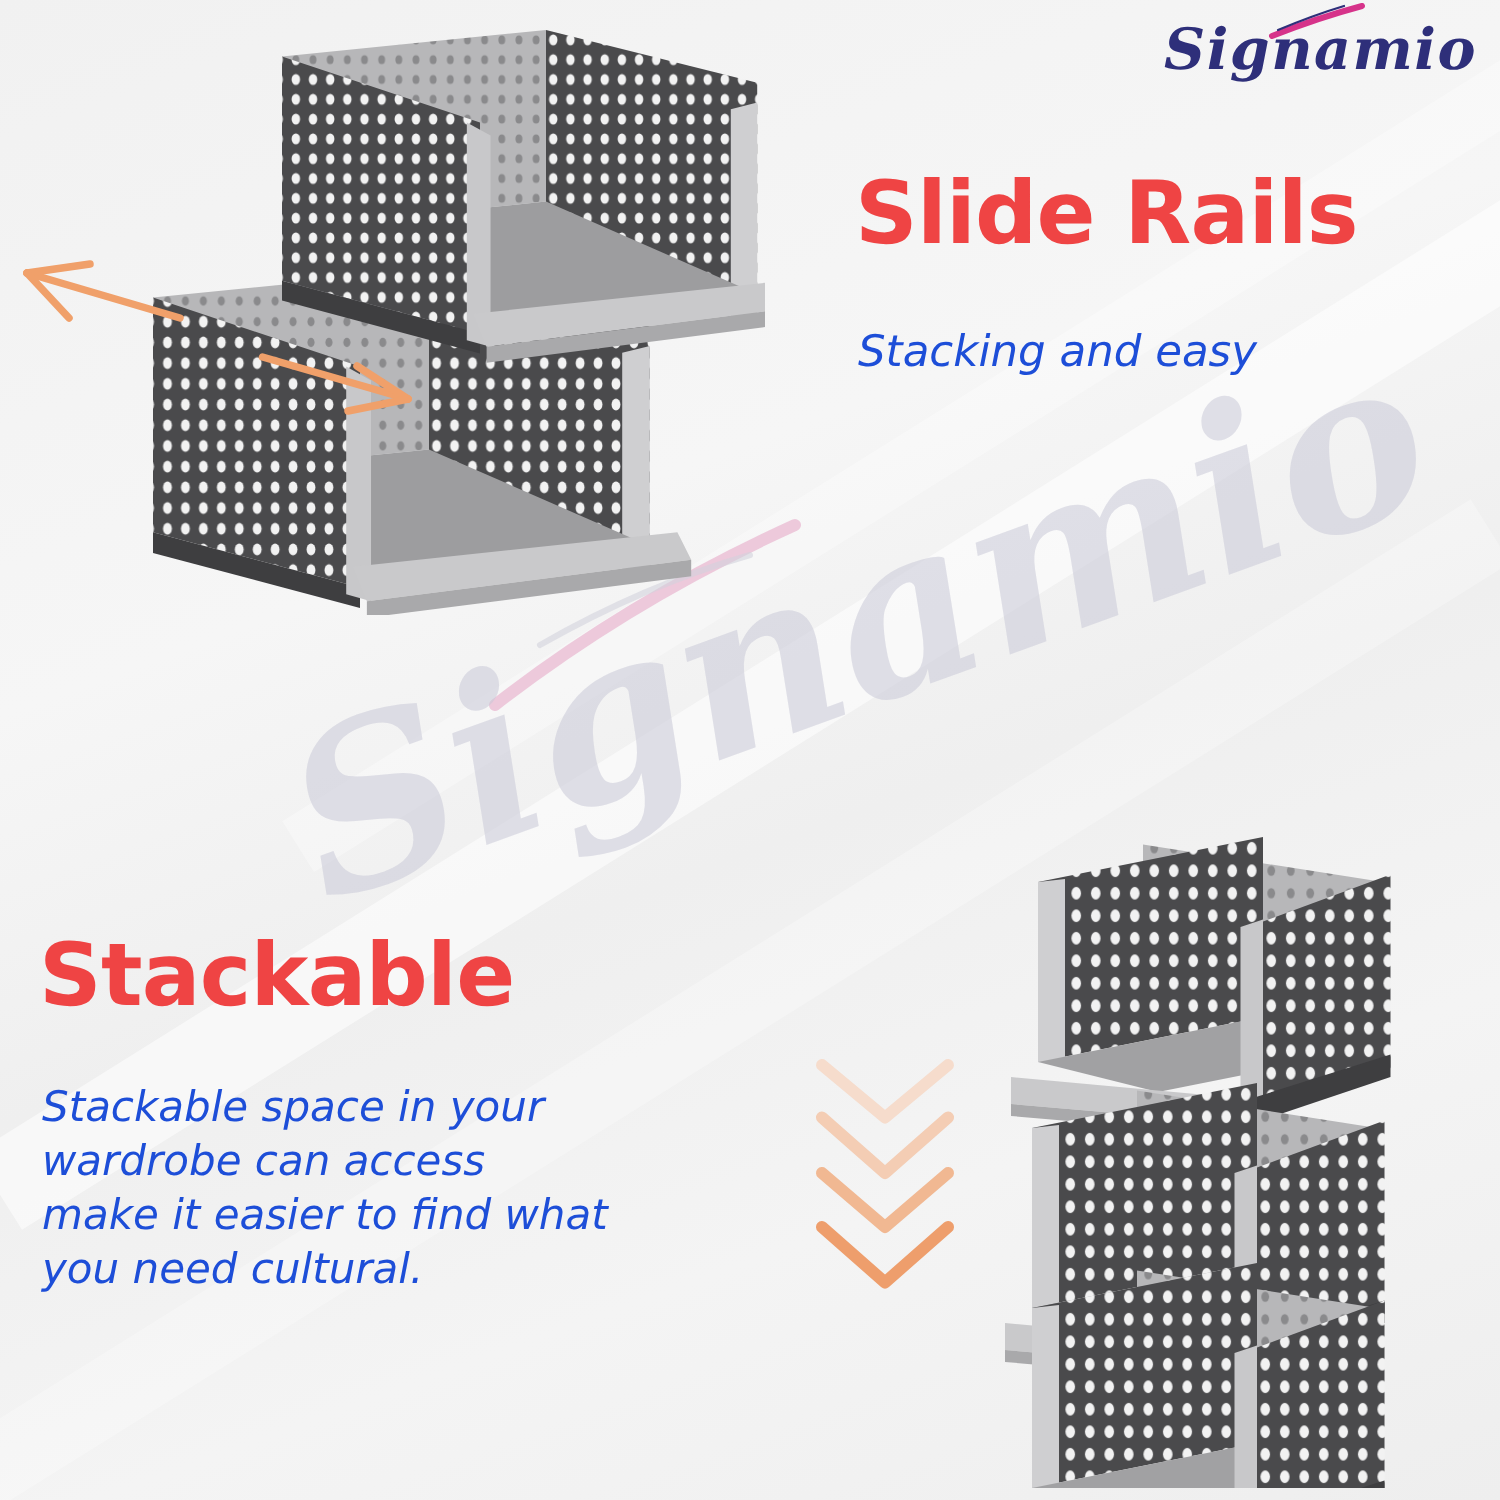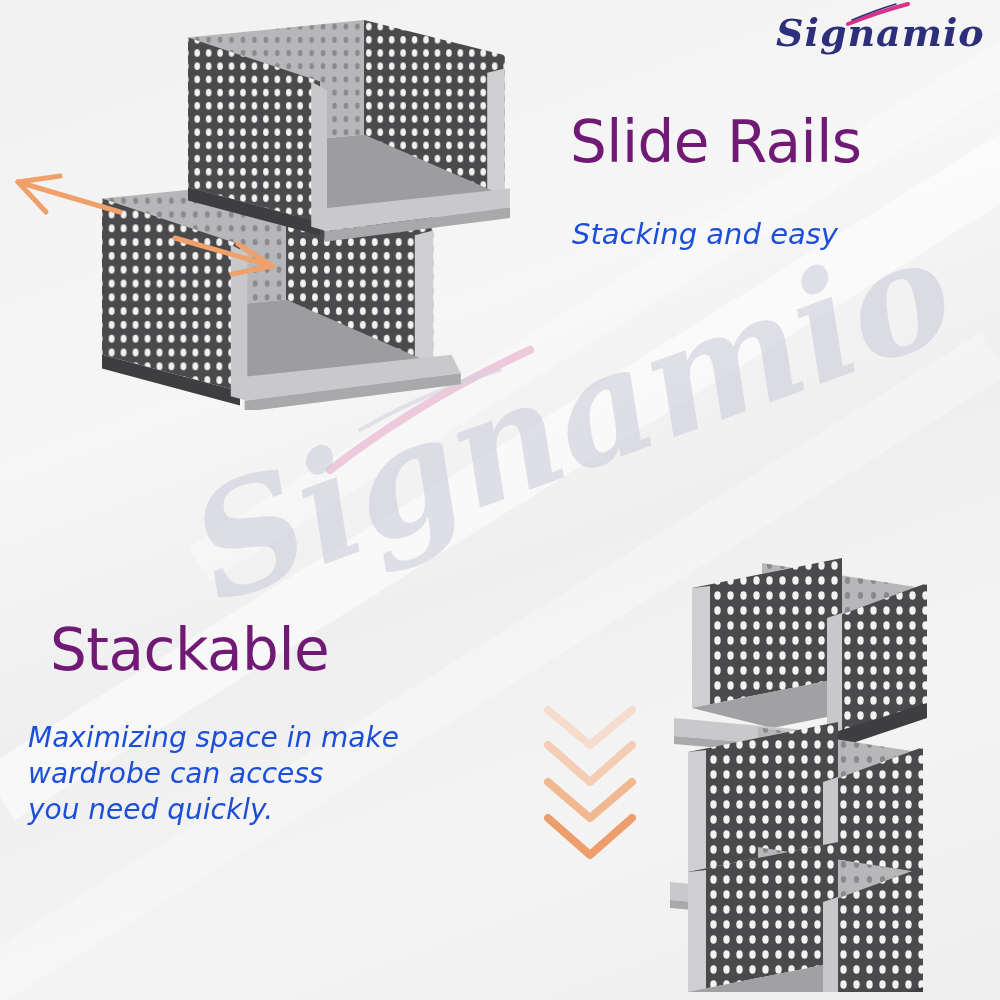--- a/index.html
+++ b/index.html
@@ -22,31 +22,31 @@
 
   .watermark { position: absolute; left: 200px; top: 340px; width: 680px; height: 300px; pointer-events: none; }
   .watermark .wm-text {
     position: absolute; left: 30px; top: 120px;
     font-family: "DejaVu Serif", serif; font-style: italic; font-weight: bold;
     font-size: 150px; color: rgba(200,200,215,0.55);
     transform: rotate(-20deg); transform-origin: left bottom; white-space: nowrap;
   }
 
   .heading {
-    position: absolute; font-family: "DejaVu Sans", sans-serif; font-weight: normal;
-    font-size: 58px; color: #701a75; letter-spacing: -0.5px;
+    position: absolute; font-family: "DejaVu Sans", sans-serif; font-weight: bold;
+    font-size: 58px; color: #ef4444; letter-spacing: -0.5px;
   }
   .body-text {
     position: absolute; font-family: "DejaVu Sans", sans-serif;
     font-size: 29px; line-height: 36px; color: #1d4ed8; font-style: italic;
   }
 
   .rails-title { left: 570px; top: 108px; }
   .rails-desc { left: 572px; top: 216px; width: 420px; }
-  .stack-title { left: 26px; top: 616px; margin-left: 24px; }
+  .stack-title { left: 26px; top: 616px; }
   .stack-desc { left: 28px; top: 720px; width: 460px; font-size: 28px; line-height: 36px; }
 
   .illus { position: absolute; }
 </style>
 </head>
 <body>
 
 <div class="bg-streak" style="left:-100px; top:420px; width:1300px; height:60px;"></div>
 <div class="bg-streak" style="left:100px; top:200px; width:1300px; height:40px; opacity:.6;"></div>
 <div class="bg-streak" style="left:-300px; top:700px; width:1400px; height:50px; opacity:.5;"></div>
@@ -67,23 +67,24 @@
   <div class="logo-text">Signamio</div>
 </div>
 
 <div class="heading rails-title">Slide Rails</div>
 <div class="body-text rails-desc">
   <div>Stacking and easy</div>
 </div>
 
 <div class="heading stack-title">Stackable</div>
 <div class="body-text stack-desc">
-  <div>Maximizing space in make</div>
+  <div>Stackable space in your</div>
   <div>wardrobe can access</div>
-  <div>you need quickly.</div>
+  <div>make it easier to find what</div>
+  <div>you need cultural.</div>
 </div>
 
 <svg width="0" height="0" style="position:absolute">
   <defs>
     <pattern id="holes" width="13" height="15" patternUnits="userSpaceOnUse">
       <rect width="13" height="15" fill="#4a4a4c"></rect>
       <ellipse cx="6.5" cy="7.5" rx="3.2" ry="4.2" fill="#f2f2f2"></ellipse>
     </pattern>
     <pattern id="holes-light" width="13" height="15" patternUnits="userSpaceOnUse">
       <rect width="13" height="15" fill="#b7b7b9"></rect>

